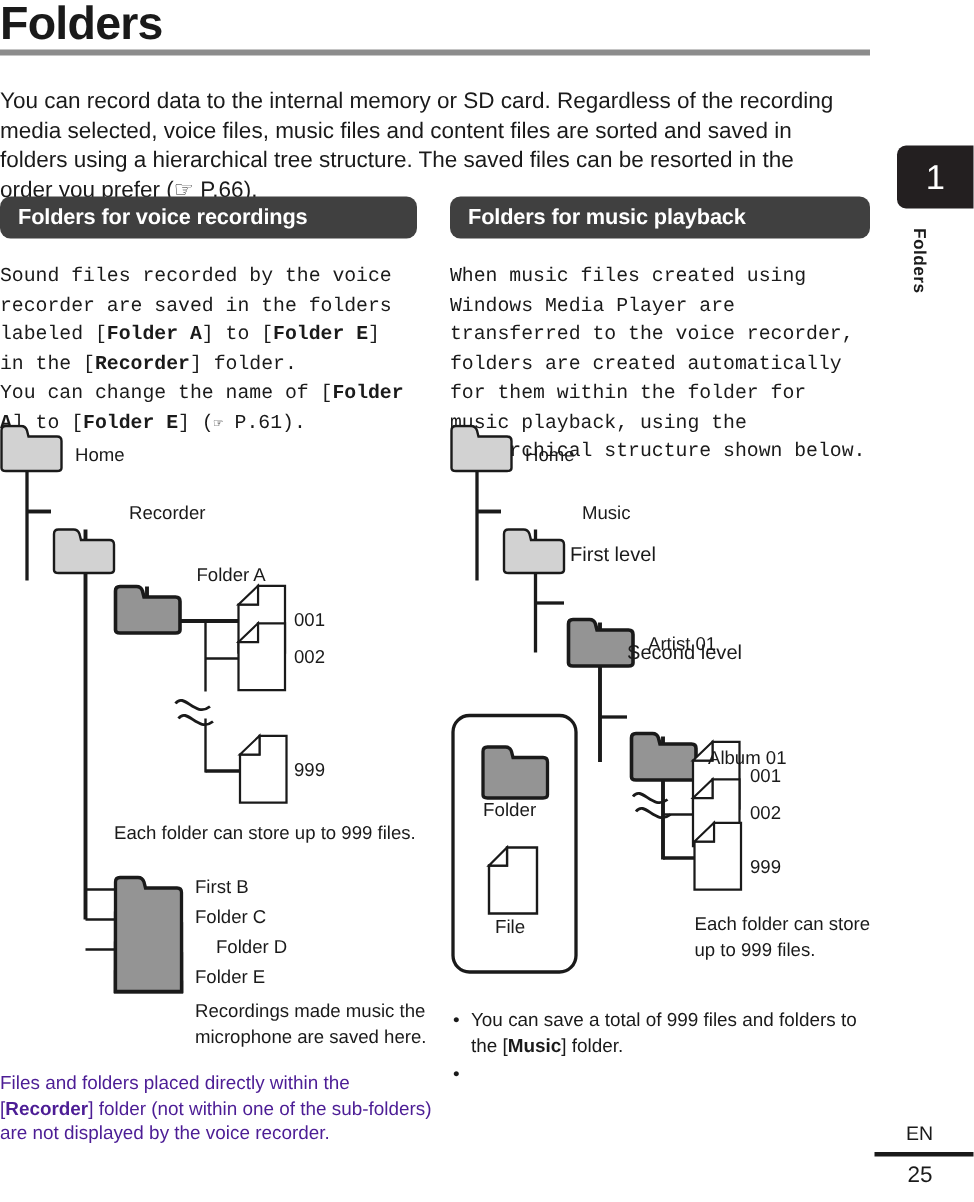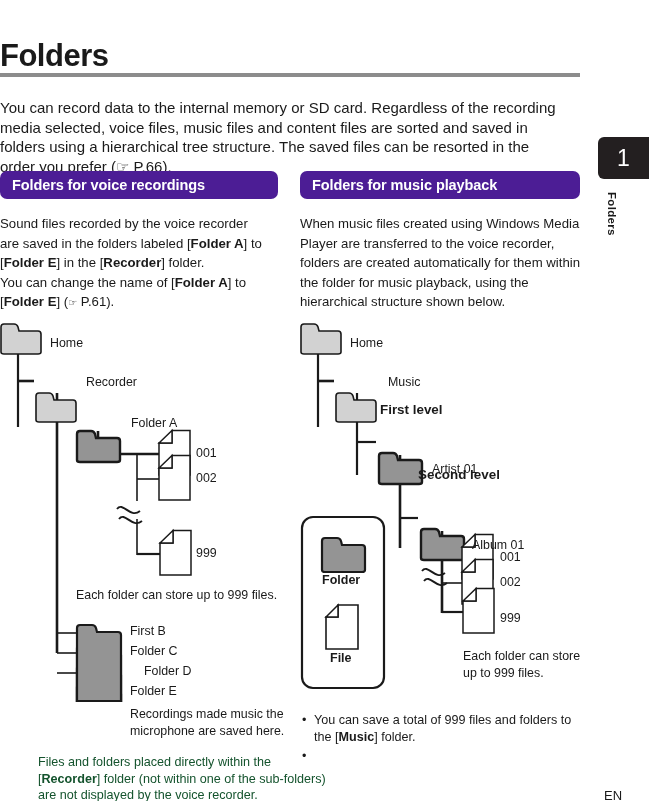--- a/index.html
+++ b/index.html
@@ -5,21 +5,21 @@
   html,body{margin:0;padding:0;}
   body{
     width:649px;height:801px;
     background:#ffffff;
     font-family:"Liberation Sans", sans-serif;
     color:#111111;
     position:relative;
     overflow:hidden;
     -webkit-font-smoothing:antialiased;
   }
-  .page{position:absolute;left:0;top:0;width:649px;height:691px;margin-top:40px;}
+  .page{position:absolute;left:0;top:0;width:649px;height:691px;}
 
   
   .page-title{
     position:absolute;left:0;top:-2px;
     font-size:31px;font-weight:bold;letter-spacing:-0.5px;
     color:#1a1a1a;
   }
   .title-rule{
     position:absolute;left:0;top:33px;width:580px;height:4px;
     background:#8c8c8c;
@@ -27,66 +27,66 @@
 
   
   .intro{
     position:absolute;left:0;top:58px;width:568px;
     font-size:15px;line-height:19.5px;color:#1a1a1a;
   }
 
   
   .pill{
     position:absolute;height:28px;border-radius:7px;
-    background:#4c1d95;color:#ffffff;
+    background:#404040;color:#ffffff;
     font-size:14.5px;font-weight:bold;
     display:flex;align-items:center;
     padding-left:12px;box-sizing:border-box;
     letter-spacing:-0.1px;
   }
   #pill-left{left:0;top:131px;width:278px;}
   #pill-right{left:300px;top:131px;width:280px;}
 
   
   .col-text{
-    position:absolute;font-size:13.2px;line-height:19.5px;color:#1a1a1a;
+    position:absolute;font-size:13.2px;line-height:19.5px;color:#1a1a1a;font-family:Liberation Mono, monospace;
   }
   #left-body{left:0;top:174px;width:270px;}
   #right-body{left:300px;top:174px;width:280px;}
 
   
   .tree{position:absolute;}
   #tree-left{left:0;top:283px;width:290px;height:390px;}
   #tree-right{left:300px;top:283px;width:290px;height:380px;}
 
   .tree svg{display:block;}
 
   
   .tlabel{
     position:absolute;font-size:12.4px;color:#1a1a1a;white-space:nowrap;
   }
-  .tlabel.bold{font-weight:bold;font-size:13.4px;}
+  .tlabel.bold{font-weight:normal;font-size:13.4px;}
   .tnote{
     position:absolute;font-size:12.4px;line-height:16.5px;color:#1a1a1a;
   }
 
   
   .bullets{
     position:absolute;left:300px;top:672px;width:280px;
     font-size:12.6px;line-height:16.5px;color:#1a1a1a;
   }
   .bullets .bl{position:relative;padding-left:14px;margin-bottom:3px;}
   .bullets .bl .dot{
     position:absolute;left:2px;top:0px;font-size:12.6px;line-height:16.5px;
   }
 
   
   #left-foot{
     position:absolute;left:0;top:714px;width:290px;
-    font-size:12.6px;line-height:16.5px;color:#14532d;padding-left:38px;
+    font-size:12.6px;line-height:16.5px;color:#4c1d95;
   }
 
   
   .side-tab{
     position:absolute;left:598px;top:97px;width:51px;height:42px;
     background:#231f20;border-radius:6px 0 0 6px;
     color:#ffffff;
     display:flex;align-items:center;justify-content:center;
     font-size:23px;
   }

